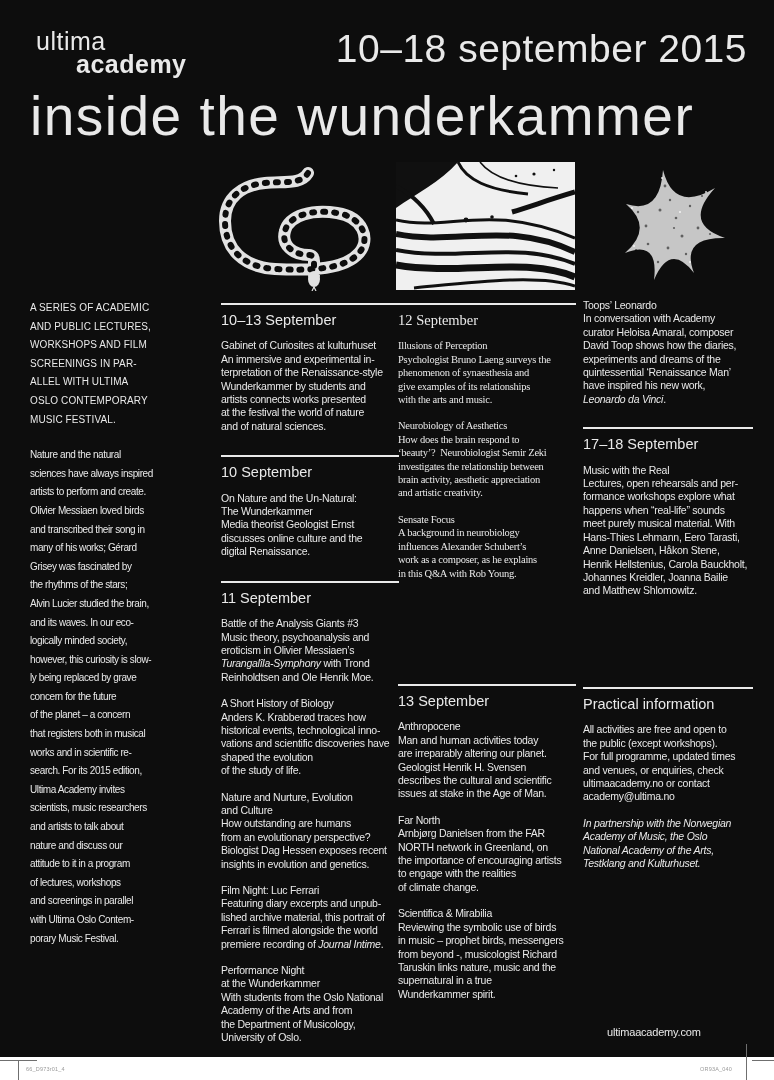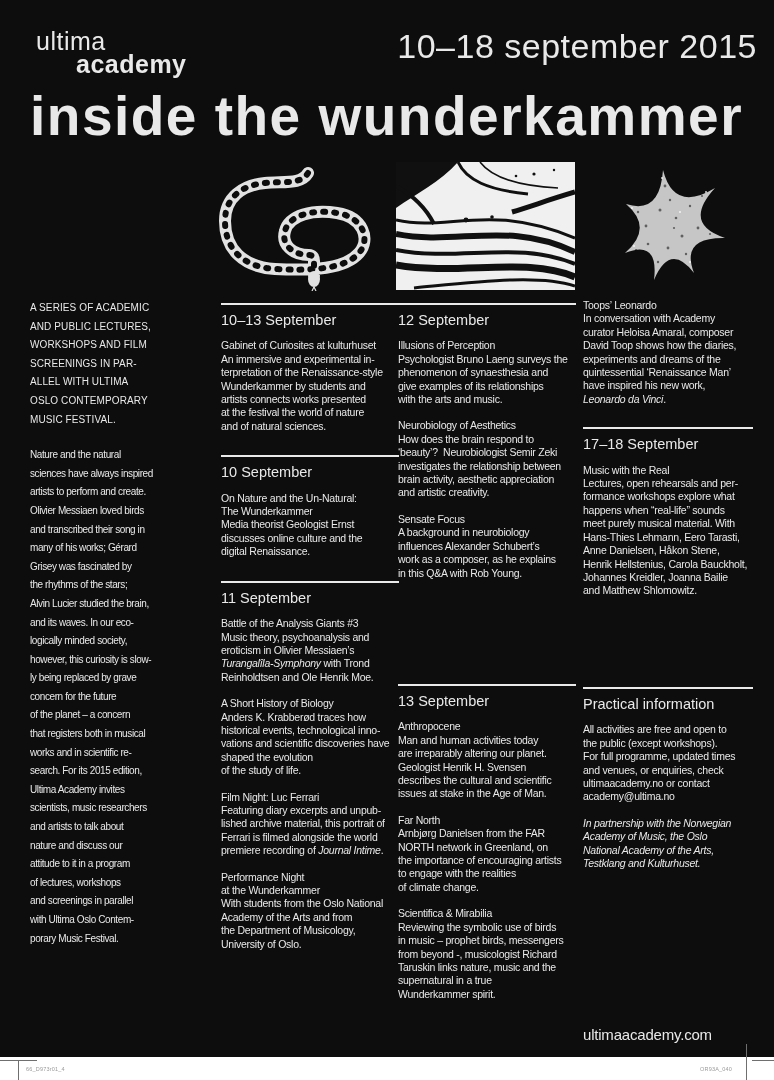--- a/index.html
+++ b/index.html
@@ -5,45 +5,45 @@
   html,body{margin:0;padding:0;background:#2a2a2a;}
   .canvas{
     position:relative;width:774px;height:1080px;overflow:hidden;
     background:#0d0d0d;color:#e9e9e9;
     font-family:"Liberation Sans", sans-serif;
     padding-left:16px;
   }
   
   .logo{position:absolute;left:36px;top:30px;font-size:25px;line-height:23px;letter-spacing:.5px;font-weight:400;}
   .logo .l2{margin-left:40px;font-weight:bold;}
-  .daterange{position:absolute;right:33px;top:27px;font-size:34px;letter-spacing:.5px;}
-  .title{position:absolute;left:30px;top:84px;font-size:55px;letter-spacing:1.5px;font-weight:700;white-space:pre;}
+  .daterange{position:absolute;right:43px;top:27px;font-size:39px;letter-spacing:.5px;}
+  .title{position:absolute;left:30px;top:84px;font-size:55px;letter-spacing:1.5px;font-weight:400;white-space:pre;}
   
   .img{position:absolute;}
   #img-snake{left:213px;top:165px;width:177px;height:126px;}
   #img-marble{left:396px;top:162px;width:179px;height:128px;}
   #img-star{left:590px;top:166px;width:160px;height:124px;}
   
   .col{position:absolute;font-size:10.5px;line-height:13.4px;letter-spacing:-.25px;}
   .p{white-space:pre;margin:0 0 13px 0;}
   .p:last-child{margin-bottom:0;}
   .rule{height:2px;background:#e9e9e9;margin:22px 0 9px 0;}
   .rule.first{margin-top:0;}
   .date-header{font-size:14.5px;letter-spacing:0;margin:0 0 12px 0;}
   em{font-style:italic;}
   
   #col1{left:30px;top:299px;width:176px;font-size:10px;line-height:18.6px;letter-spacing:-.4px;}
   #col1 .lead{margin-bottom:17px;letter-spacing:.1px;}
   #col2{left:213px;top:303px;width:178px;margin-left:8px;}
-  #col3a{left:398px;top:303px;width:178px;}
+  #col3a{left:398px;top:303px;width:178px;font-family:Liberation Serif, serif;}
   #col3b{left:398px;top:684px;width:178px;}
   #col4a{left:583px;top:299px;width:170px;}
   #col4a .rule{margin-top:21px;}
   #col4b{left:583px;top:687px;width:170px;}
-  #website{position:absolute;left:583px;top:1026px;font-size:15px;letter-spacing:-.2px;}
+  #website{position:absolute;left:607px;top:1026px;font-size:11px;letter-spacing:-.2px;}
   
   .print-band{position:absolute;left:0;right:0;top:1057px;bottom:0;background:#ffffff;}
   .crop{position:absolute;background:#6f6f6f;}
   #crop-l-h{left:0;top:1060px;width:37px;height:1px;}
   #crop-l-v{left:18px;top:1060px;width:1px;height:20px;}
   #crop-r-h{left:752px;top:1060px;width:22px;height:1px;}
   #crop-r-v{left:746px;top:1044px;width:1px;height:36px;}
   .slug{position:absolute;color:#9a9a9a;font-size:5.5px;letter-spacing:.2px;}
   #slug-left{left:26px;top:1066px;}
   #slug-right{left:700px;top:1066px;}
@@ -185,20 +185,26 @@
 Music theory, psychoanalysis and
 eroticism in Olivier Messiaen’s
 </span><em>Turangalîla-Symphony</em><span> with Trond
 Reinholdtsen and Ole Henrik Moe.</span></div>
     <div class="p">A Short History of Biology
 Anders K. Krabberød traces how
 historical events, technological inno-
 vations and scientific discoveries have
 shaped the evolution
 of the study of life.</div>
+    <div class="p">Nature and Nurture, Evolution
+and Culture
+How outstanding are humans
+from an evolutionary perspective?
+Biologist Dag Hessen exposes recent
+insights in evolution and genetics.</div>
     <div class="p"><span>Film Night: Luc Ferrari
 Featuring diary excerpts and unpub-
 lished archive material, this portrait of
 Ferrari is filmed alongside the world
 premiere recording of </span><em>Journal Intime</em><span>.</span></div>
     <div class="p">Performance Night
 at the Wunderkammer
 With students from the Oslo National
 Academy of the Arts and from
 the Department of Musicology,

